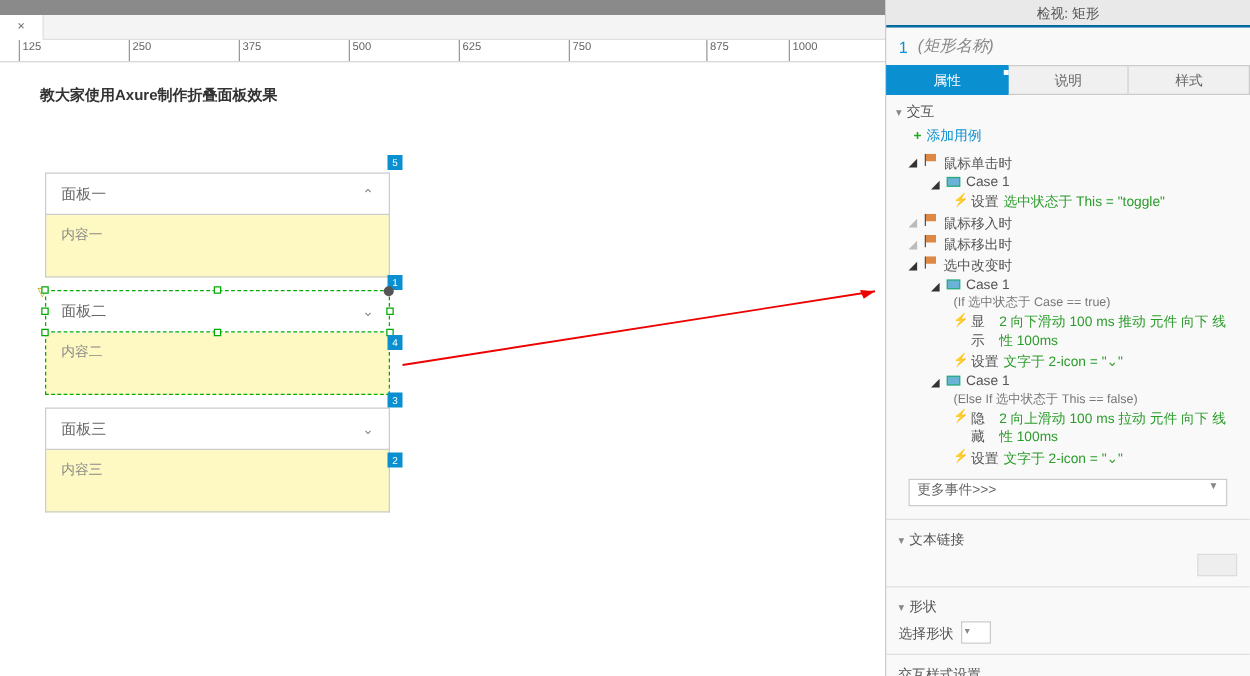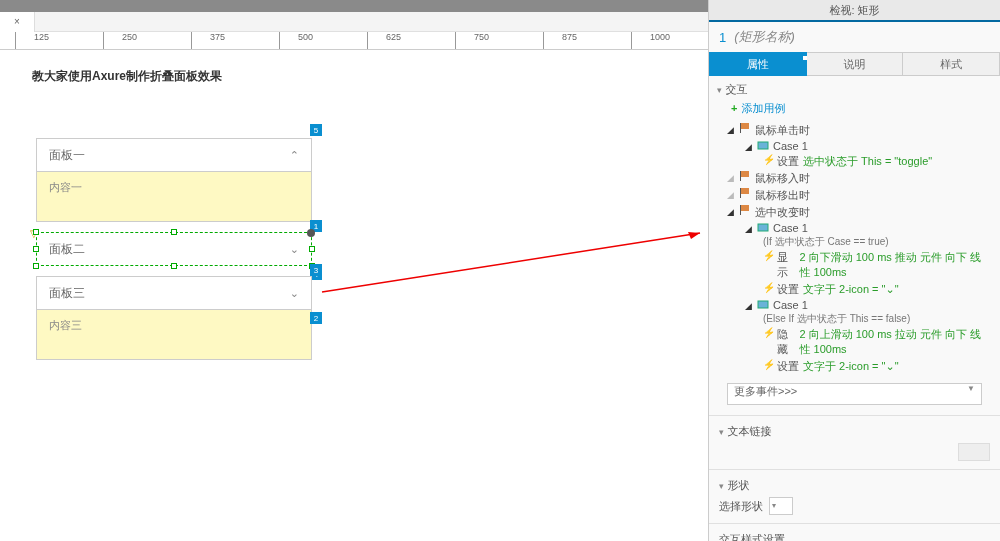--- a/index.html
+++ b/index.html
@@ -6,21 +6,21 @@
 body { width: 1000px; height: 541px; background: #fff; overflow: hidden; position: relative; }
 
 
 .topbar { height: 12px; background: #8a8a8a; width: 708px; }
 .doc-tab-bar { height: 20px; width: 708px; background: #f4f4f4; border-bottom: 1px solid #e0e0e0; display: flex; align-items: center; }
 .doc-tab { height: 20px; padding: 0 14px 0 8px; background: #fff; border-right: 1px solid #ddd; font-size: 11px; color: #666; display: flex; align-items: center; gap: 6px; }
 .doc-tab .x { color: #666; font-size: 10px; }
 
 
 .ruler { height: 18px; width: 708px; background: #fff; border-bottom: 1px solid #ccc; position: relative; overflow: hidden; font-size: 9px; color: #666; }
-.ruler .tick { position: absolute; top: 0; bottom: 0; border-left: 1px solid #999; padding-left: 18px; }
+.ruler .tick { position: absolute; top: 0; bottom: 0; border-left: 1px solid #999; padding-left: 2px; }
 
 
 .canvas { width: 708px; height: 491px; background: #fff; position: relative; }
 .canvas-title { position: absolute; top: 18px; left: 32px; font-size: 12px; font-weight: bold; color: #333; }
 
 .panel-stack { position: absolute; top: 88px; left: 36px; width: 276px; }
 .panel-head { height: 34px; border: 1px solid #ccc; display: flex; align-items: center; justify-content: space-between; padding: 0 12px; font-size: 12px; color: #666; background: #fff; }
 .panel-head .chev { color: #888; font-size: 11px; }
 .panel-body { height: 50px; border: 1px solid #ccc; border-top: none; padding: 8px 12px; font-size: 11px; color: #888; background: #fef9c3; }
 
@@ -99,21 +99,21 @@
   </div>
 </div>
 
 <div class="ruler">
   <div class="tick" style="left:15px">125</div>
   <div class="tick" style="left:103px">250</div>
   <div class="tick" style="left:191px">375</div>
   <div class="tick" style="left:279px">500</div>
   <div class="tick" style="left:367px">625</div>
   <div class="tick" style="left:455px">750</div>
-  <div class="tick" style="left:543px">875</div>
+  <div class="tick" style="left:565px">875</div>
   <div class="tick" style="left:631px">1000</div>
 </div>
 
 <div class="canvas">
   <div class="canvas-title">教大家使用Axure制作折叠面板效果</div>
 
   <div class="panel-stack">
 
     <div style="position:relative">
       <div class="badge" style="top:-14px">5</div>
@@ -133,20 +133,21 @@
         <div class="sel-handle tl"></div>
         <div class="sel-handle tc"></div>
         <div class="rot-handle"></div>
         <div class="sel-handle ml"></div>
         <div class="sel-handle mr"></div>
         <div class="sel-handle bl"></div>
         <div class="sel-handle bc"></div>
         <div class="sel-handle br"></div>
       </div>
       <div class="badge" style="top:36px">4</div>
+      <div class="panel-body p2">内容二</div>
     </div>
 
     <div style="position:relative; margin-top:10px">
       <div class="badge" style="top:-12px">3</div>
       <div class="panel-head">
         <span>面板三</span>
         <span class="chev">⌄</span>
       </div>
       <div class="badge" style="top:36px">2</div>
       <div class="panel-body">内容三</div>

